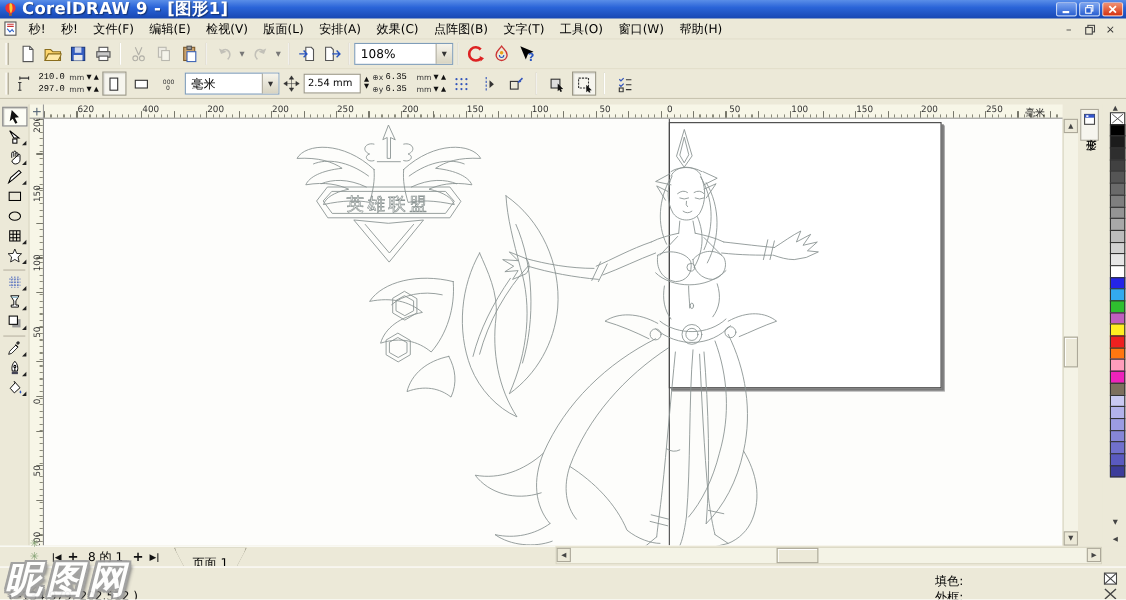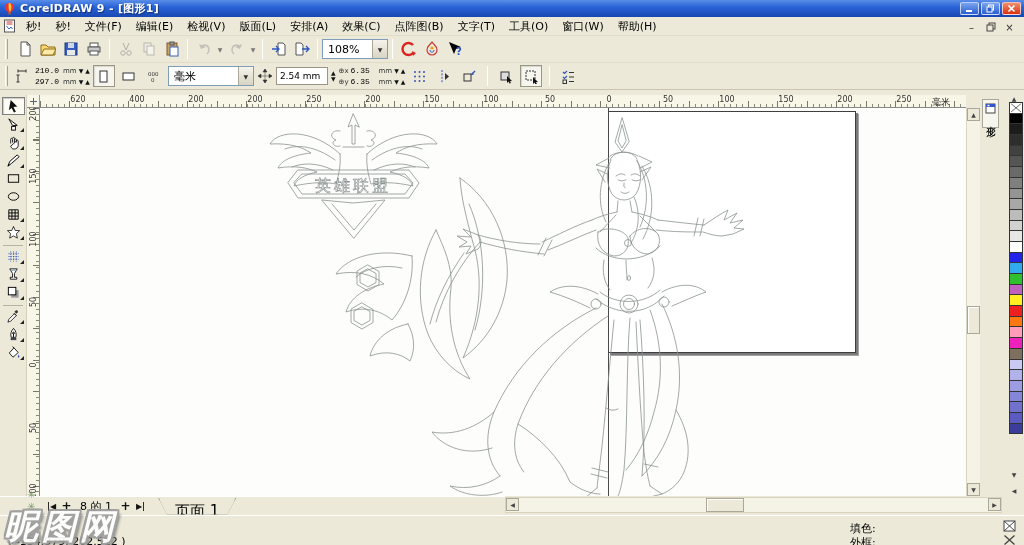--- a/index.html
+++ b/index.html
@@ -3,21 +3,21 @@
 <meta charset="utf-8">
 <style>
 *{margin:0;padding:0;box-sizing:border-box}
 html,body{width:1024px;height:545px;overflow:hidden}
 body{font-family:"DejaVu Sans","Liberation Sans",sans-serif;font-size:11px;color:#000}
 #app{position:relative;width:1024px;height:545px;background:#ece9d8;overflow:hidden}
 
 
 .titlebar{position:absolute;top:0;left:0;right:0;height:17px;background:linear-gradient(180deg,#5a8ee8 0%,#2a64d8 40%,#1747b2 100%);display:flex;align-items:center;gap:4px;padding:0 3px}
 .titlebar .appicon{width:13px;height:13px}
-.titlebar .title{color:#fff;font-weight:bold;font-size:11px;letter-spacing:.3px;text-shadow:1px 1px 1px #0006;white-space:nowrap}
+.titlebar .title{color:#fff;font-weight:bold;font-size:15px;letter-spacing:.3px;text-shadow:1px 1px 1px #0006;white-space:nowrap}
 .winbtns{margin-left:auto;display:flex;gap:2px}
 .winbtn{width:19px;height:13px;border-radius:2px;border:1px solid #ffffffaa;display:flex;align-items:center;justify-content:center;color:#fff;font-size:9px;line-height:1;background:linear-gradient(180deg,#7ba4f0,#2a5fd0);cursor:default}
 .winbtn.close{background:linear-gradient(180deg,#f09070,#d63312)}
 .winbtn svg{width:9px;height:9px}
 
 
 .menubar{position:absolute;top:17px;left:0;right:0;height:19px;background:#ece9d8;display:flex;align-items:center;padding:0 3px;border-bottom:1px solid #e0dcc8}
 .docicon{width:14px;height:14px;margin-right:2px}
 .menu-item{padding:2px 7px;white-space:nowrap}
 .childbtns{margin-left:auto;display:flex;gap:6px;align-items:center;padding-right:5px;color:#333}
@@ -94,21 +94,21 @@
 .swatches{position:absolute;right:1px;top:8px;display:flex;flex-direction:column}
 .swatch{width:14px;height:11.7px;border:1px solid #333;margin-top:-1px;position:relative;background:#fff}
 .swatch svg{position:absolute;inset:0;width:100%;height:100%}
 
 
 .pagebar{position:absolute;left:0;top:496px;width:505px;height:19px;background:#ece9d8;display:flex;align-items:center;border-top:1px solid #fff}
 .pgbtn{min-width:15px;height:15px;display:flex;align-items:center;justify-content:center;font-size:8px;font-weight:bold;color:#111}
 .pgbtn.plus{font-size:12px}
 .pgcounter{font-size:11px;padding:0 6px;white-space:nowrap}
 .pgtab-outer{height:17px;background:#8a8775;clip-path:polygon(0 0,100% 0,calc(100% - 9px) 100%,9px 100%);padding:0 1px 1px;margin-left:10px}
-.pgtab-inner{height:28px;background:#ece9d8;clip-path:polygon(0 0,100% 0,calc(100% - 8px) 100%,8px 100%);display:flex;align-items:center;justify-content:center;padding:0 16px;font-size:15px;white-space:nowrap}
+.pgtab-inner{height:28px;background:#ece9d8;clip-path:polygon(0 0,100% 0,calc(100% - 8px) 100%,8px 100%);display:flex;align-items:center;justify-content:center;padding:0 16px;font-size:11px;white-space:nowrap}
 .corner-se{position:absolute;left:1002px;top:497px;width:22px;height:16px;background:#ece9d8}
 
 
 .statusbar{position:absolute;left:0;top:515px;width:1024px;height:30px;background:#ece9d8;border-top:1px solid #fff}
 .status-coords{position:absolute;left:8px;top:19px;font-size:11px;white-space:nowrap}
 .stat-line{position:absolute;font-size:11px;white-space:nowrap}
 .stat-icon{position:absolute;width:13px;height:12px}
 .stat-icon svg{width:100%;height:100%}
 
 
@@ -282,21 +282,21 @@
         </span>
         <span class="tbtn">
           <span style="display: flex;">
             <svg viewBox="0 0 16 16">
               <path d="M2 2h5l2 2v10H2z" fill="#fff" stroke="#555"></path>
               <path d="M8 8h6M12 5l3 3-3 3" fill="none" stroke="#2a55c0" stroke-width="1.3"></path>
             </svg>
           </span>
         </span>
         <span class="tsep"></span>
-        <span class="combo" style="width: 66px;">
+        <span class="combo" style="width: 90px;">
           <span class="cval">108%</span>
           <span class="cbtn">▼</span>
         </span>
         <span class="tsep"></span>
         <span class="tbtn">
           <span style="display: flex;">
             <svg viewBox="0 0 16 16">
               <path d="M12 4A6 6 0 1 0 12 12" fill="none" stroke="#d22" stroke-width="2.4"></path>
               <path d="M11 10l4 2-3 3z" fill="#d22"></path>
             </svg>

